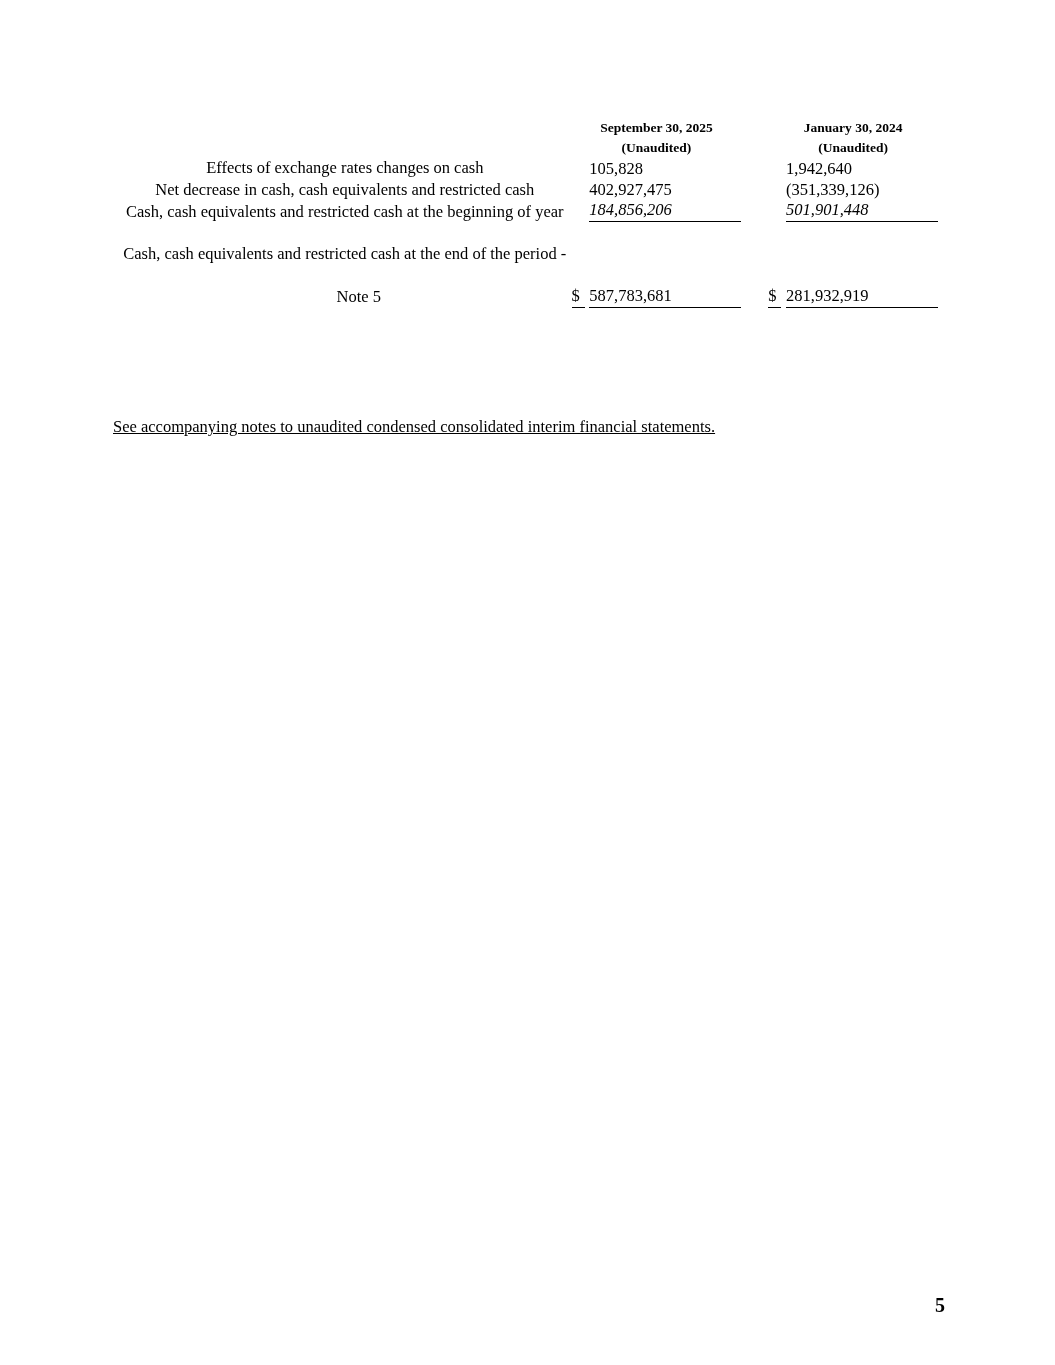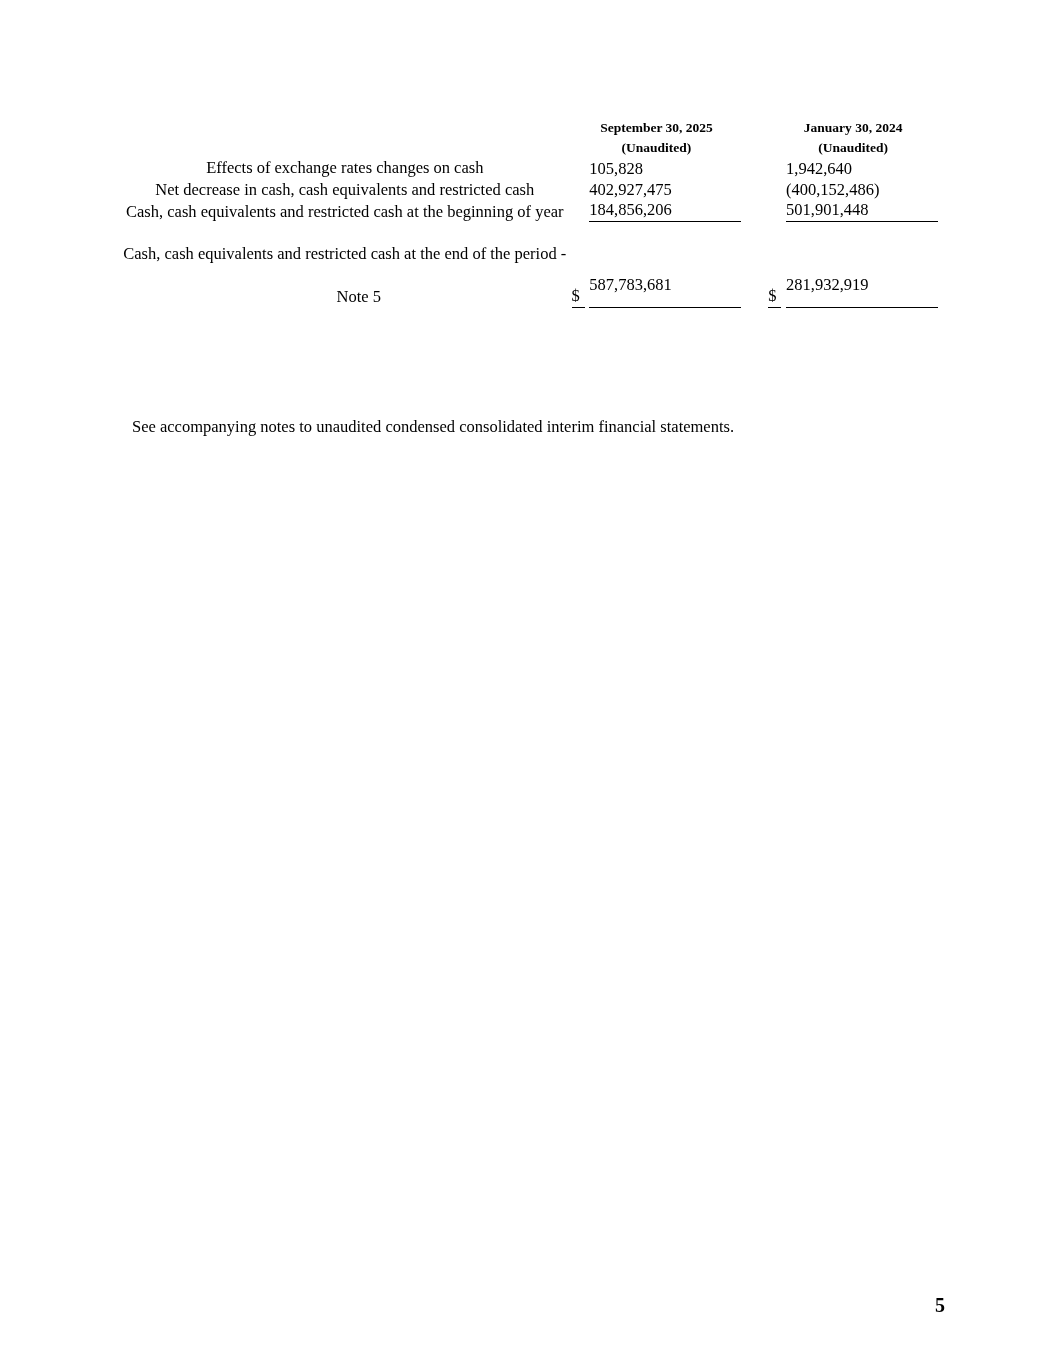--- a/index.html
+++ b/index.html
@@ -68,38 +68,40 @@
   .spacer-col { width: 28px; }
   .num-wrap {
     display: inline-block;
     min-width: 150px;
     text-align: left;
     padding-right: 2px;
   }
   .underline-single .num-wrap {
     border-bottom: 1px solid #000;
     padding-bottom: 1px;
+    font-style: italic;
   }
   .total-row .num-wrap {
     border-bottom: 1px solid #000;
-    padding-bottom: 12px;
+    padding-bottom: 1px;
     margin-top: 16px;
   }
   .total-row .cur-wrap {
     display: inline-block;
     border-bottom: 1px solid #000;
     padding-bottom: 1px;
     min-width: 13px;
   }
   .notes {
     position: absolute;
     top: 416px;
-    left: 132px;
+    left: 113px;
     font-size: 16.5px;
     line-height: 1.3;
+    text-decoration: underline;
   }
   .page-number {
     position: absolute;
     bottom: 48px;
     right: 110px;
     font-size: 20px;
     font-weight: bold;
   }
   .indent2 { padding-left: 28px; display: inline-block; }
 </style>
@@ -141,21 +143,21 @@
           <td class="cur-cell"></td>
           <td class="num-cell"><span class="num-wrap">1,942,640</span></td>
         </tr>
 
         <tr>
           <td class="label-cell">Net decrease in cash, cash equivalents and restricted cash</td>
           <td class="cur-cell"></td>
           <td class="num-cell"><span class="num-wrap">402,927,475</span></td>
           <td></td>
           <td class="cur-cell"></td>
-          <td class="num-cell"><span class="num-wrap">(400,152,486)</span></td>
+          <td class="num-cell"><span class="num-wrap">(351,339,126)</span></td>
         </tr>
 
         <tr class="underline-single">
           <td class="label-cell">Cash, cash equivalents and restricted cash at the beginning of year</td>
           <td class="cur-cell"></td>
           <td class="num-cell"><span class="num-wrap">184,856,206</span></td>
           <td></td>
           <td class="cur-cell"></td>
           <td class="num-cell"><span class="num-wrap">501,901,448</span></td>
         </tr>

